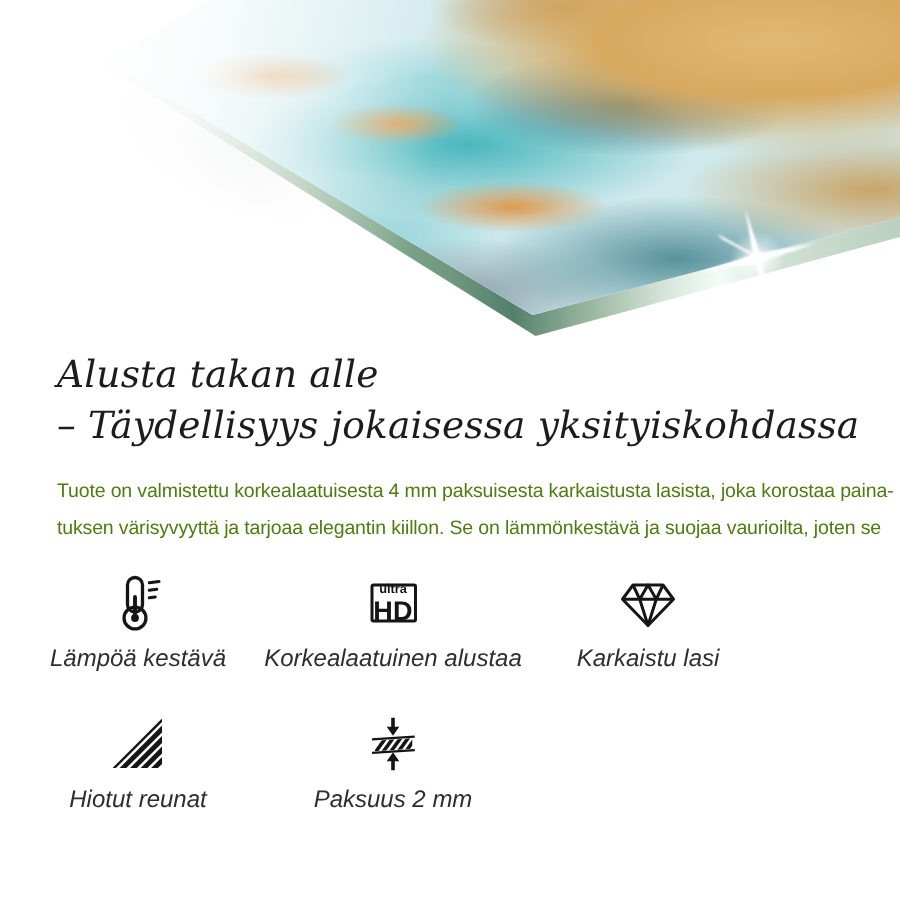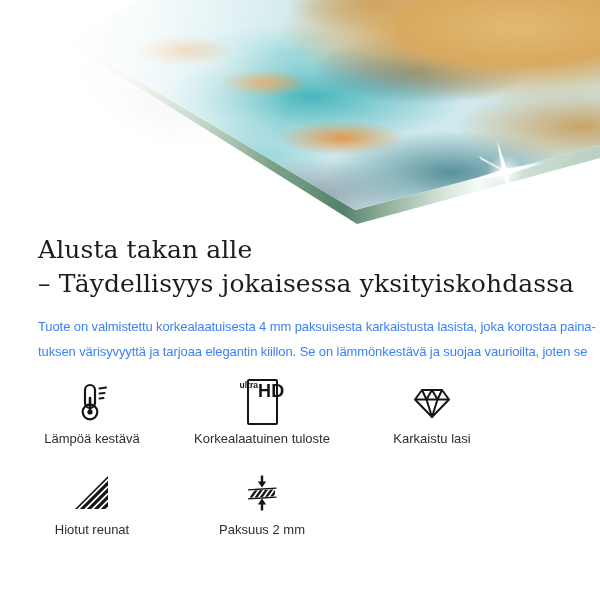--- a/index.html
+++ b/index.html
@@ -66,48 +66,48 @@
 
   .page-title {
     margin-top: 3px;
     font-family: "DejaVu Serif", serif;
     font-weight: 400;
     font-size: 25px;
     line-height: 34px;
     color: #1c1c1e;
     letter-spacing: 0.1px;
   }
-  .page-title span { display: block; white-space: nowrap; }
+  .page-title span { display: block; white-space: nowrap; font-style: italic; }
 
   .body-copy {
     margin-top: 13px;
     font-size: 13px;
     line-height: 25px;
     letter-spacing: -0.1px;
-    color: #3b82f6;
+    color: #4d7c0f;
   }
   .body-copy div { white-space: nowrap; }
 
   
   .features {
     margin: 17px 0 0 -31px;
     display: grid;
     grid-template-columns: repeat(3, 170px);
     row-gap: 26px;
   }
   .feature { display: flex; flex-direction: column; align-items: center; }
   .icon-wrap { height: 42px; display: flex; align-items: center; justify-content: center; }
-  .feature-label { margin-top: 8px; font-size: 13px; color: #2e2e2e; white-space: nowrap; }
+  .feature-label { margin-top: 8px; font-size: 16px; color: #2e2e2e; white-space: nowrap; font-style: italic; }
 
   .icon-svg { display: block; }
 
   .uhd-box {
-    width: 31px; height: 46px;
+    width: 31px; height: 26px;
     border: 2.5px solid #151515; border-radius: 2px;
-    display: flex; align-items: flex-start; justify-content: center;
+    display: flex; flex-direction: column; align-items: center; justify-content: center;
     color: #151515; line-height: 1;
   }
   .uhd-top { font-size: 8.5px; font-weight: 700; }
   .uhd-bottom { font-size: 18px; font-weight: 800; margin-top: 1px; letter-spacing: 0.2px; }
 </style>
 </head>
 <body>
 
 <div class="page">
 
@@ -167,21 +167,21 @@
         <div class="feature-label">Lämpöä kestävä</div>
       </div>
 
       <div class="feature">
         <div class="icon-wrap">
           <div class="uhd-box">
             <span class="uhd-top">ultra</span>
             <span class="uhd-bottom">HD</span>
           </div>
         </div>
-        <div class="feature-label">Korkealaatuinen tuloste</div>
+        <div class="feature-label">Korkealaatuinen alustaa</div>
       </div>
 
 
       <div class="feature">
         <div class="icon-wrap">
           <svg class="icon-svg" width="40" height="38" viewBox="0 0 40 38" fill="none" stroke="#151515" stroke-width="2" stroke-linejoin="round">
             <path d="M10 7 L30 7 L37 16.5 L20 34 L3 16.5 Z"></path>
             <path d="M3 16.5 L37 16.5"></path>
             <path d="M10 7 L14.5 16.5 L20 7 L25.5 16.5 L30 7"></path>
             <path d="M14.5 16.5 L20 34 L25.5 16.5"></path>

